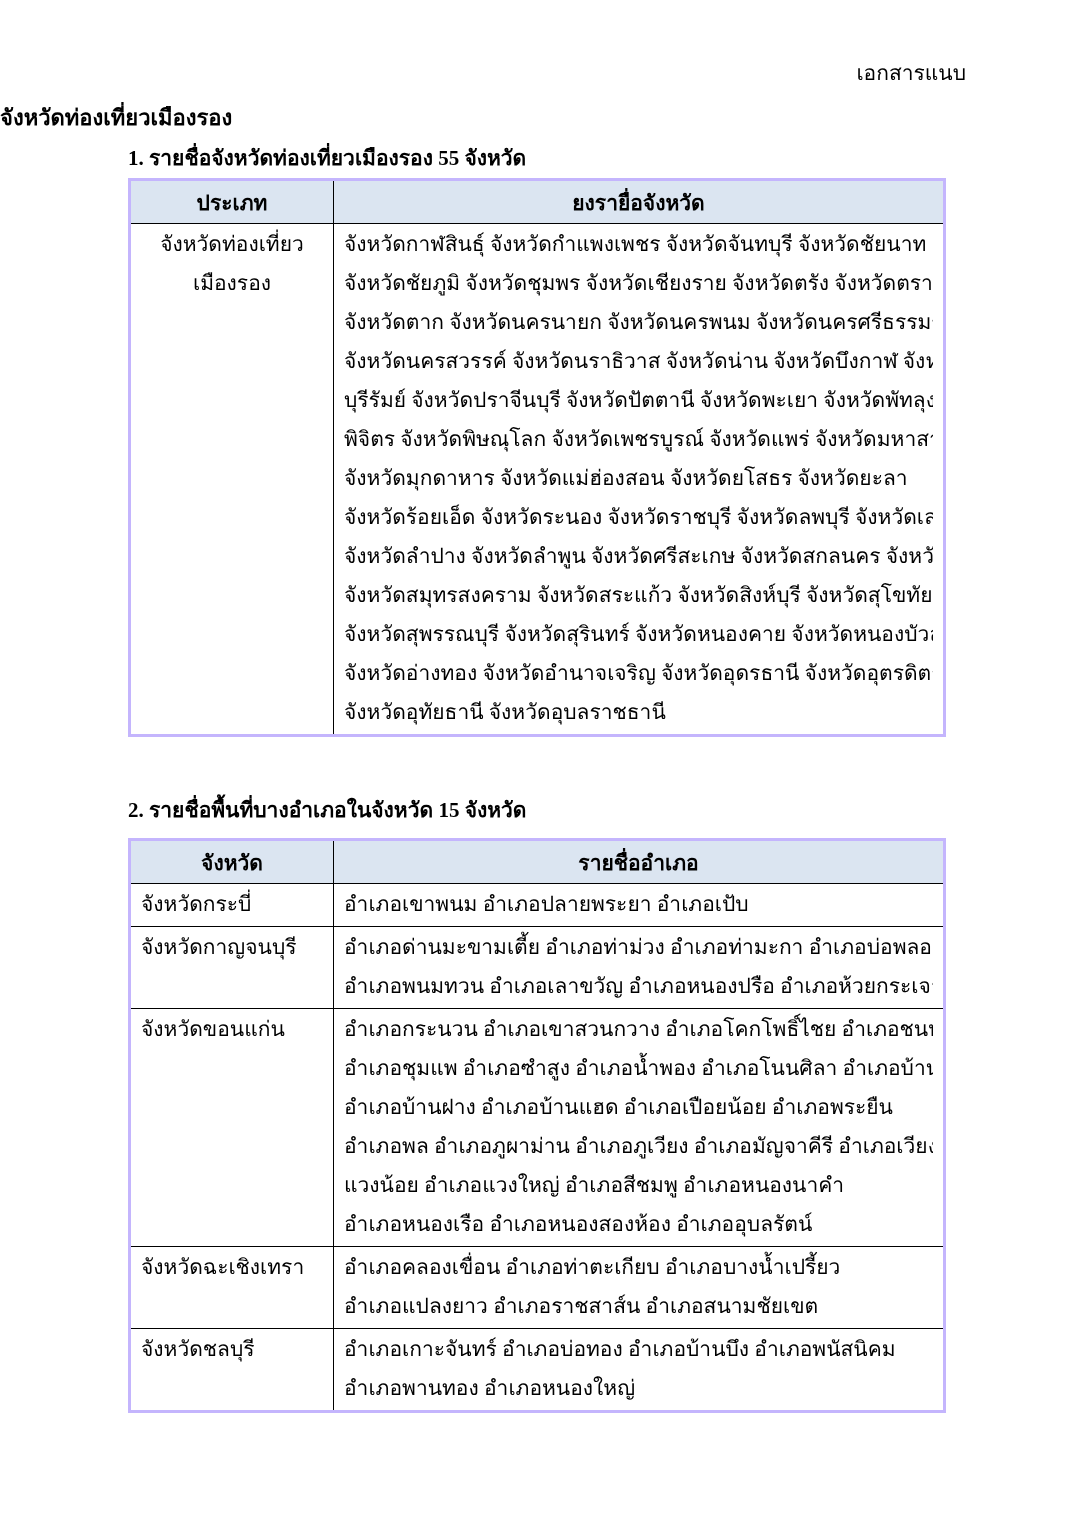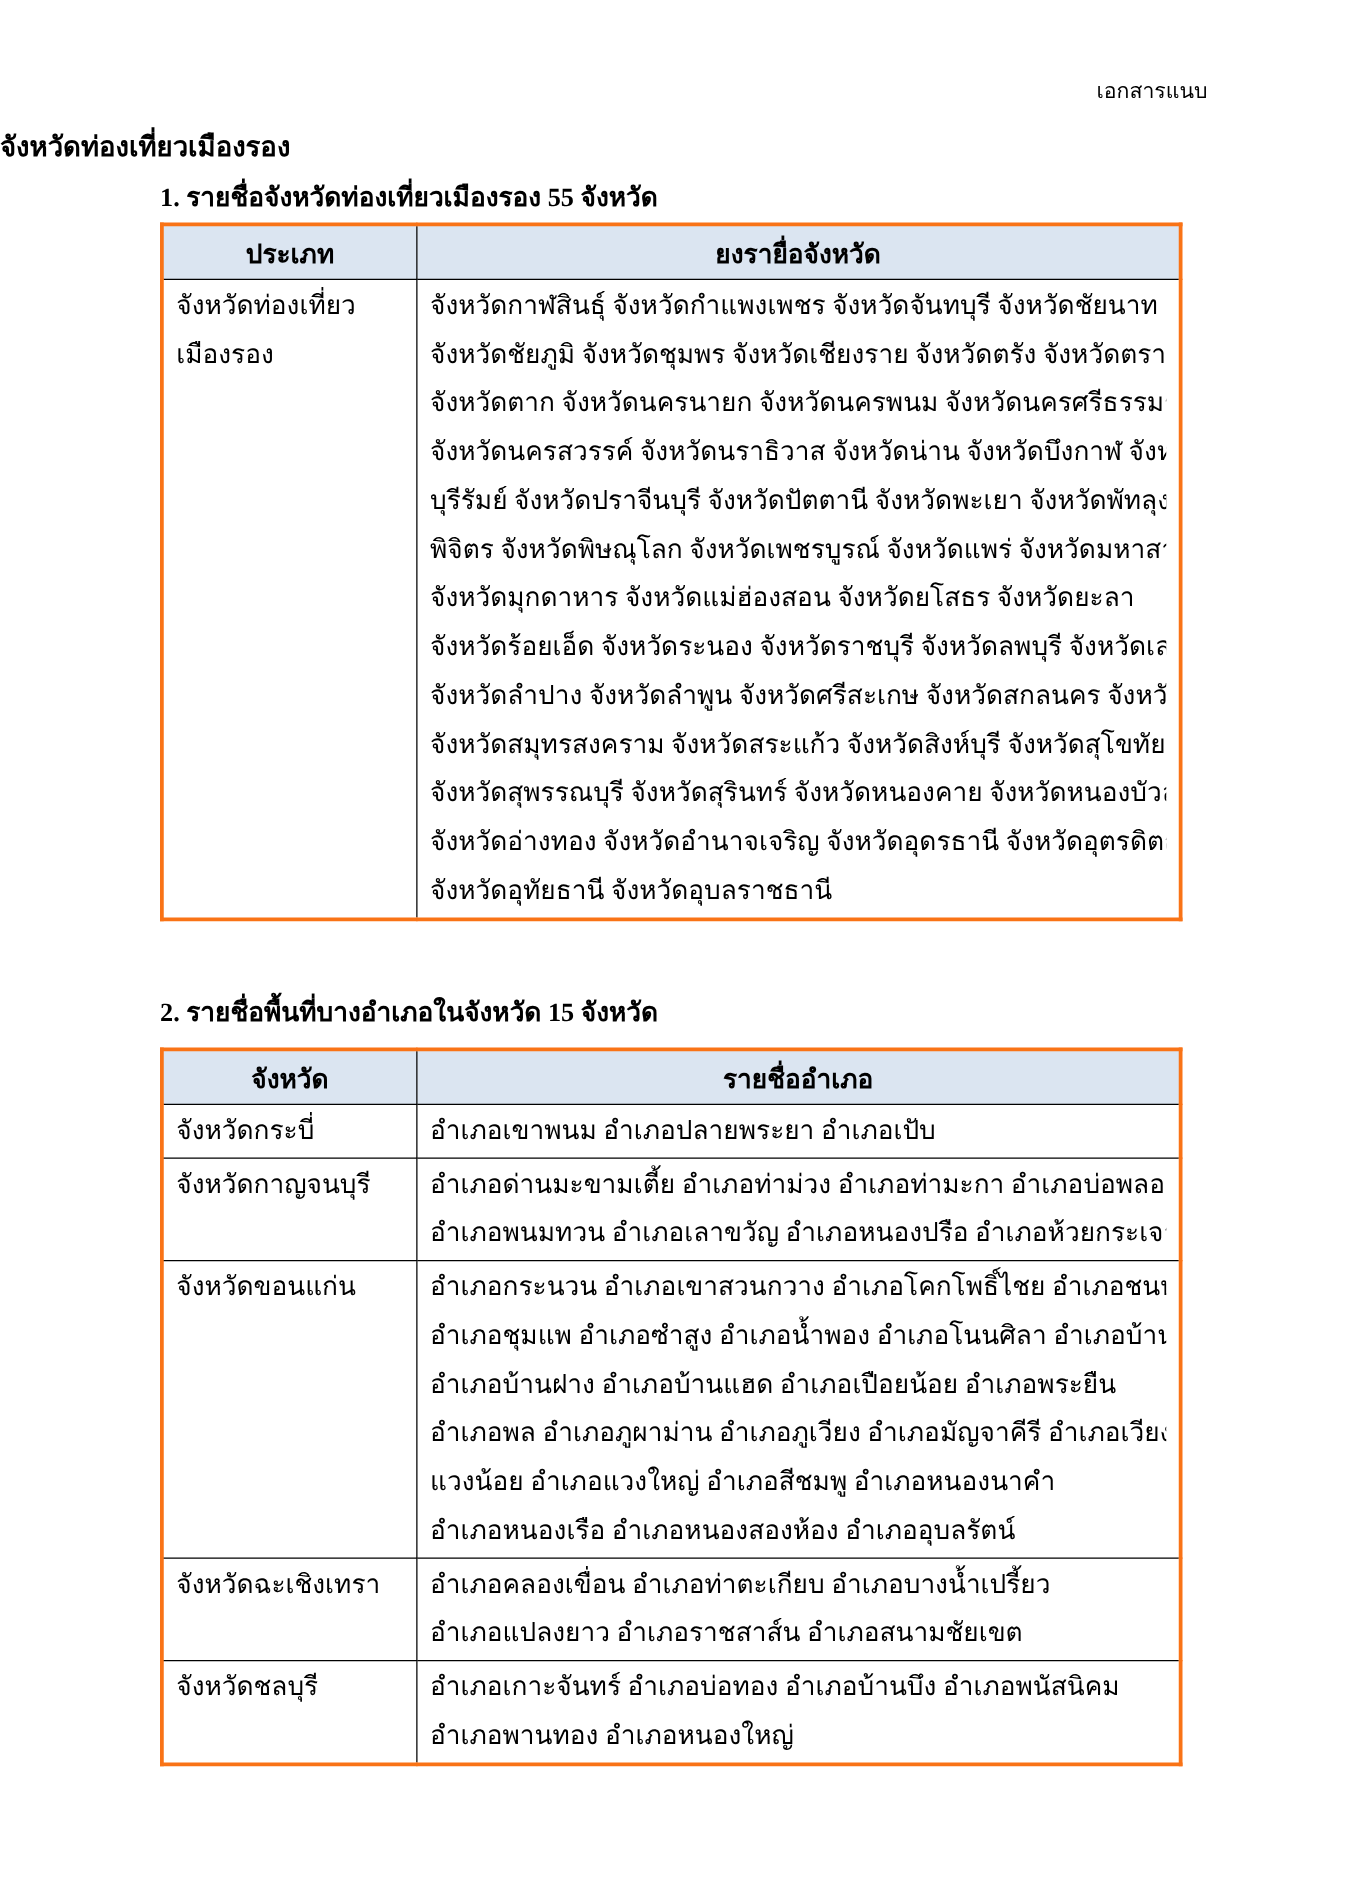--- a/index.html
+++ b/index.html
@@ -4,50 +4,50 @@
 <style>
   html,body { margin:0; padding:0; background:#ffffff; }
   body {
     width:1076px; height:1522px;
     font-family:"Liberation Serif","DejaVu Serif",serif;
     color:#000000;
   }
   .page { position:relative; width:1076px; height:1522px; background:#ffffff; overflow:hidden; }
   .corner {
     position:absolute; top:58px; right:110px;
-    font-size:17px; line-height:30px;
+    font-size:21px; line-height:30px;
   }
   .doc-title {
     position:absolute; top:102px; left:0; width:1076px;
     text-align:left; font-weight:bold; font-size:22px; line-height:32px;
   }
   .sec-heading {
     position:absolute; left:128px;
     font-size:21px; font-weight:bold; line-height:30px;
   }
   .sec-heading.s1 { top:143px; }
   .sec-heading.s2 { top:795px; }
   table.tbl {
     position:absolute; left:128px; width:818px;
     border-collapse:collapse; table-layout:fixed;
     font-size:21px;
-    border:3px solid #f97316;
+    border:3px solid #c4b5fd;
   }
   table.tbl1 { top:178px; }
   table.tbl2 { top:838px; }
   .tbl th, .tbl td { border:1.6px solid #000; }
   .tbl th {
     background:#dbe5f1;
     font-weight:bold; text-align:center;
     height:40px; padding:1px 0; font-size:21px;
   }
   .tbl td { vertical-align:top; padding:1px 10px 2px 10px; }
   .col1 { width:202px; }
   .ln { line-height:39px; white-space:nowrap; overflow:hidden; }
-  .cat-cell { }
+  .cat-cell { text-align:center; }
   .prov-cell { text-align:left; }
 </style>
 </head>
 <body>
 
 <div class="page">
 
   <div class="corner">เอกสารแนบ</div>
   <div class="doc-title">จังหวัดท่องเที่ยวเมืองรอง</div>
 

